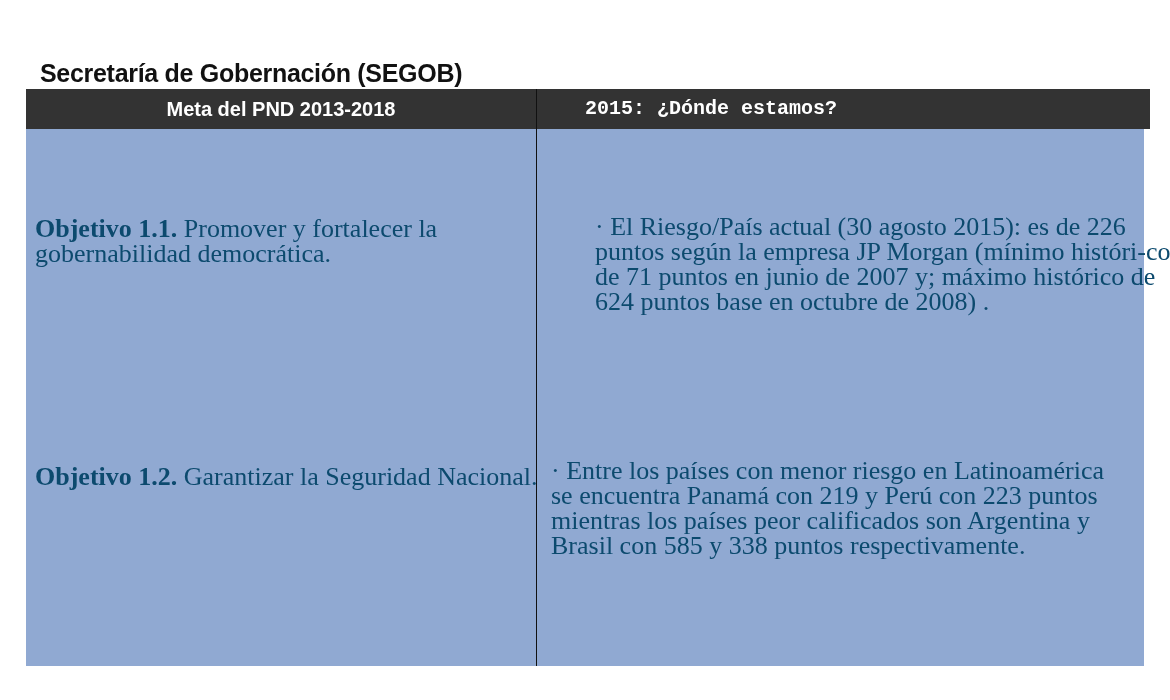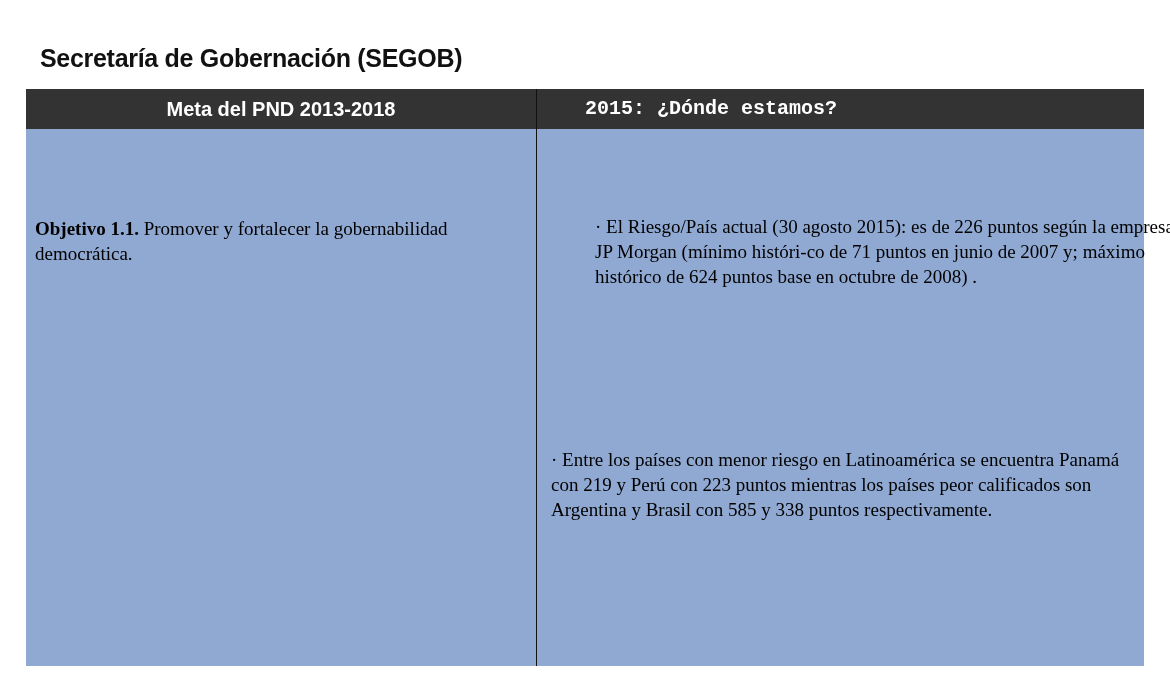--- a/index.html
+++ b/index.html
@@ -1,60 +1,64 @@
 <!DOCTYPE html>
 <html><head>
   <meta charset="utf-8">
   <style>
     html, body { margin: 0; padding: 0; background: #ffffff; }
     body { width: 1170px; height: 700px; position: relative; overflow: hidden; }
     .title {
-      position: absolute; left: 40px; top: 44px;
+      position: absolute; left: 40px; top: 59px;
       font-family: "Liberation Sans", sans-serif; font-weight: bold;
       font-size: 25px; color: #111111; letter-spacing: -0.3px;
     }
     .table {
       position: absolute; left: 26px; top: 89px; width: 1118px; height: 577px;
       background: #90a9d2;
     }
     .header {
       position: absolute; left: 0; top: 0; width: 1118px; height: 40px;
       background: #333333;
+      padding-left: 6px;
     }
     .hcell {
       position: absolute; top: 0; height: 40px; line-height: 40px;
       font-family: "Liberation Sans", sans-serif; font-weight: bold;
       font-size: 20px; color: #ffffff;
     }
     .h1 { left: 0; width: 510px; text-align: center; }
     .h2 { left: 559px; font-family: Liberation Mono, monospace; }
     .divider {
       position: absolute; left: 510px; top: 0; width: 1px; height: 577px; background: #111111;
     }
     .cell {
       position: absolute; font-family: "Liberation Serif", serif;
-      font-size: 19px; line-height: 25px; color: #000000;
+      font-size: 26px; line-height: 25px; color: #0c4a6e;
     }
     .cell b { font-weight: bold; }
     .c11 { left: 9px; top: 127px; width: 470px; }
     .c21 { left: 9px; top: 375px; width: 500px; white-space: nowrap; }
     .c12 { left: 525px; top: 125px; width: 580px; margin-left: 44px; }
-    .c22 { left: 525px; top: 358px; width: 580px; }
+    .c22 { left: 525px; top: 369px; width: 580px; }
   </style>
 </head>
 <body>
 
 <div class="title">Secretaría de Gobernación (SEGOB)</div>
 
 <div class="table">
   <div class="header">
     <div class="hcell h1">Meta del PND 2013-2018</div>
     <div class="hcell h2">2015: ¿Dónde estamos?</div>
   </div>
   <div class="divider"></div>
 
   <div class="cell c11">
     <b>Objetivo 1.1.</b><span> Promover y fortalecer la gobernabilidad democrática.</span>
   </div>
   <div class="cell c12">· El Riesgo/País actual (30 agosto 2015): es de 226 puntos según la empresa JP Morgan (mínimo históri-co de 71 puntos en junio de 2007 y; máximo histórico de 624 puntos base en octubre de 2008) .</div>
 
+  <div class="cell c21">
+    <b>Objetivo 1.2.</b><span> Garantizar la Seguridad Nacional.</span>
+  </div>
   <div class="cell c22">· Entre los países con menor riesgo en Latinoamérica se encuentra Panamá con 219 y Perú con 223 puntos mientras los países peor calificados son Argentina y Brasil con 585 y 338 puntos respectivamente.</div>
 </div>
 
 </body></html>

